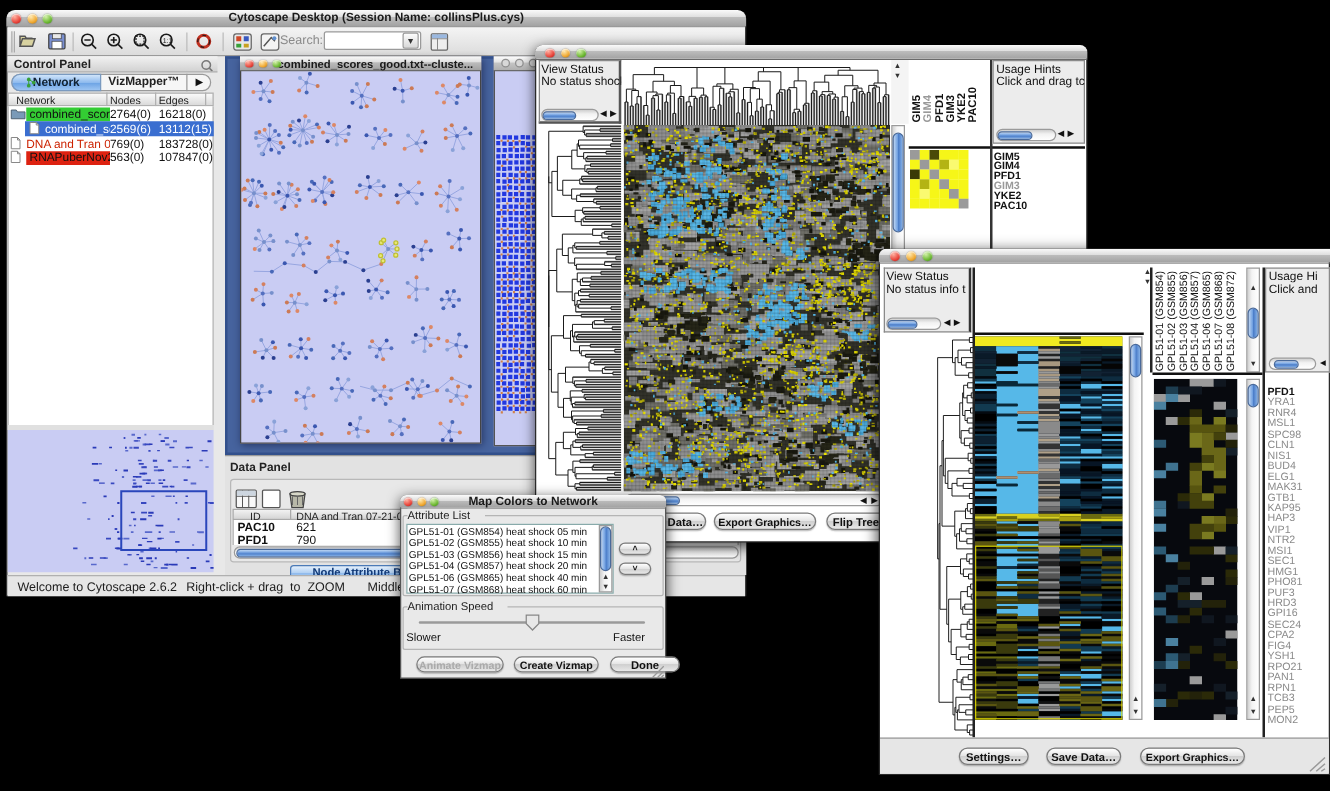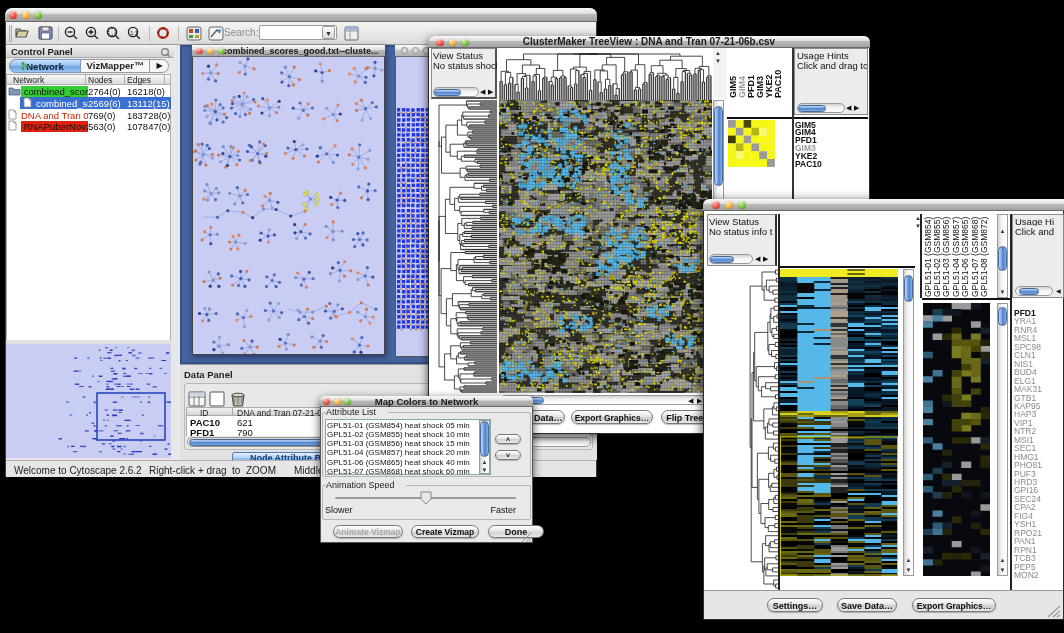--- a/index.html
+++ b/index.html
@@ -24,20 +24,21 @@
 .statustext{font-size:10px;color:#1c1c1c}
 svg{display:block}
 .scrtrack{position:absolute;background:linear-gradient(#cfcfcf,#f2f2f2 40%,#ffffff);border:1px solid #9a9a9a;border-radius:8px}
 .scrthumbh{position:absolute;border-radius:7px;background:linear-gradient(#bcd4f2,#6f9fe0 45%,#4a7cc8 55%,#86b2e8);border:1px solid #4a6a9a}
 .scrthumbv{position:absolute;border-radius:7px;background:linear-gradient(90deg,#bcd4f2,#6f9fe0 45%,#4a7cc8 55%,#86b2e8);border:1px solid #4a6a9a}
 </style></head>
 <body>
 <div id="root">
     <div class="abs" style="left:5px;top:8px;width:592px;height:469px;background:#e8e8e8;border:1px solid #3c3c3c;border-radius:7px 7px 0 0;box-shadow:0 2px 8px rgba(0,0,0,.6)"></div>
 <div class="abs tbar" style="left:5px;top:8px;width:592px;height:14px;border-radius:7px 7px 0 0"></div>
+<div class="abs ttext" style="left:5px;top:8px;width:592px;height:14px;font-size:9.5px;line-height:14px">Cytoscape Desktop (Session Name: collinsPlus.cys)</div>
 <div class="light lred" style="left:9px;top:10.5px;width:8px;height:8px"></div>
 <div class="light lyel" style="left:21.5px;top:10.5px;width:8px;height:8px"></div>
 <div class="light lgrn" style="left:34px;top:10.5px;width:8px;height:8px"></div>
 <div class="abs" style="left:6px;top:22px;width:590px;height:23px;background:linear-gradient(#f4f4f4,#dcdcdc);border-bottom:1px solid #9a9a9a"></div>
 <svg class="abs" style="left:6px;top:22px" width="360" height="23" viewBox="0 0 360 23">
 <g stroke="#aaa" stroke-width="1">
         <path d="M3.5 3v17M5.5 3v17"></path>
       </g>
 <g>
  <path d="M10 15l2-6h10l-2 6z M10 15V7h4l1 1.5h5" fill="#d8d2a0" stroke="#555" stroke-width="1.2"></path>
@@ -573,21 +574,20 @@
 <div class="abs" style="left:237px;top:427px;width:60px;height:10px;font-size:9.5px;color:#111">790</div>
 <div class="abs scrtrack" style="left:187px;top:437px;width:404px;height:10px;"></div>
 <div class="abs scrthumbh" style="left:189px;top:438.5px;width:330px;height:7.5px;"></div>
 <div class="abs" style="left:232px;top:452px;width:128px;height:12px;background:linear-gradient(#e4f0fc,#b4d2f4 50%,#8cb8ec 51%,#b0d0f4);border:1.5px solid #4a7ab8;border-radius:3px;font-size:9px;font-weight:bold;color:#123a78;text-align:center;line-height:11px">Node Attribute Brows</div>
 <div class="abs" style="left:6px;top:460px;width:590px;height:17px;background:#e6e6e6;border-top:1px solid #b0b0b0"></div>
 <div class="abs statustext" style="left:14px;top:465px;width:180px;height:11px;">Welcome to Cytoscape 2.6.2</div>
 <div class="abs statustext" style="left:149px;top:465px;width:180px;height:11px;">Right-click + drag&nbsp; to&nbsp; ZOOM</div>
 <div class="abs statustext" style="left:294px;top:465px;width:40px;height:11px;">Middle-</div>
 <div class="abs" style="left:428px;top:36px;width:442px;height:398px;background:#fff;border:1px solid #2a2a2a;border-radius:6px 6px 0 0;box-shadow:0 3px 10px rgba(0,0,0,.7)"></div>
 <div class="abs tbar" style="left:428px;top:36px;width:442px;height:12px;border-radius:6px 6px 0 0"></div>
-<div class="abs ttext" style="left:428px;top:36px;width:442px;height:13px;font-size:10px;line-height:12px">ClusterMaker TreeView : DNA and Tran 07-21-06b.csv</div>
 <div class="light lred" style="left:436px;top:38.5px;width:7.5px;height:7.5px"></div>
 <div class="light lyel" style="left:448.5px;top:38.5px;width:7.5px;height:7.5px"></div>
 <div class="light lgrn" style="left:461px;top:38.5px;width:7.5px;height:7.5px"></div>
 <div class="abs gpanel" style="left:431px;top:48px;width:66px;height:51px;border-right:2px solid #555;border-bottom:2px solid #555"></div>
 <div class="abs" style="left:433px;top:50px;width:64px;height:10px;font-size:9.5px;color:#111">View Status</div>
 <div class="abs" style="left:433px;top:60px;width:64px;height:10px;font-size:9.5px;color:#111;white-space:nowrap;overflow:hidden">No status shock f</div>
 <div class="abs scrtrack" style="left:433px;top:87px;width:46px;height:10px;"></div>
 <div class="abs scrthumbh" style="left:434px;top:88.5px;width:27px;height:7px;"></div>
 <div class="abs" style="left:480px;top:88px;width:8px;height:8px;font-size:7px;color:#111;line-height:8px">◀</div>
 <div class="abs" style="left:488px;top:88px;width:8px;height:8px;font-size:7px;color:#111;line-height:8px">▶</div>

